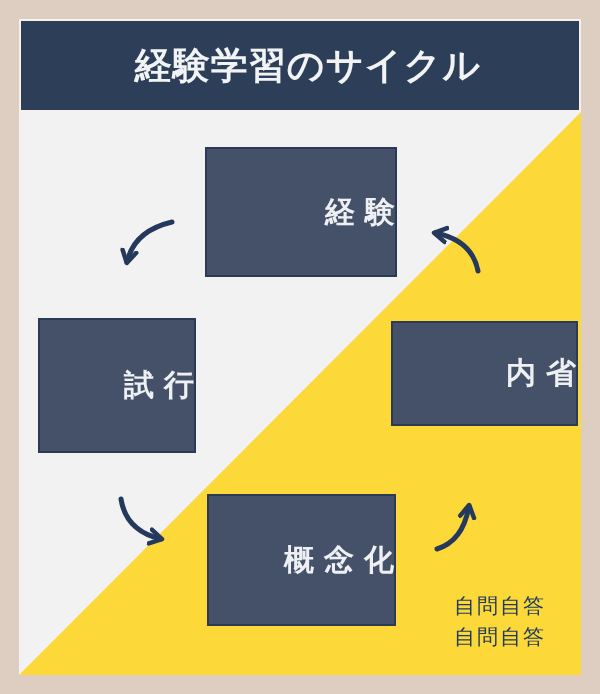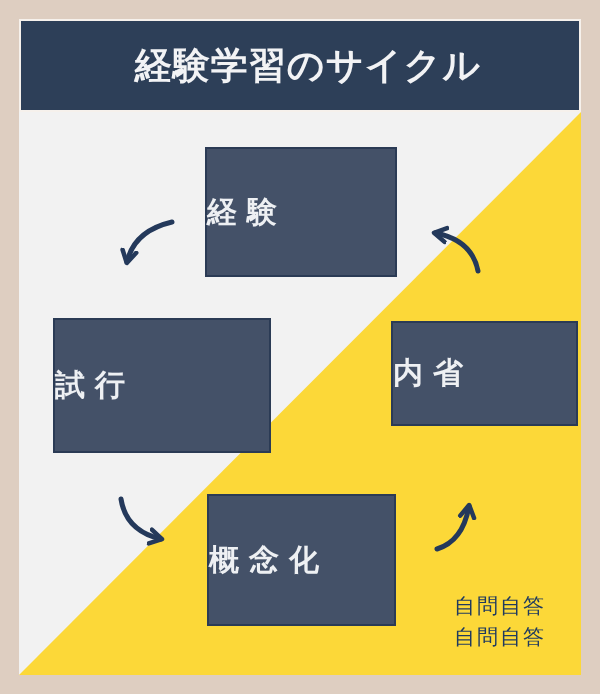--- a/index.html
+++ b/index.html
@@ -31,28 +31,28 @@
   .content{
     position:relative;flex:1;background:var(--bg-light);overflow:hidden;
   }
   .yellow-triangle{
     position:absolute;inset:0;background:var(--bg-yellow);
     clip-path:polygon(100% 0,100% 100%,0 100%);
   }
   .node{
     position:absolute;background:var(--box-fill);
     border:2px solid var(--box-border);
-    display:flex;align-items:center;justify-content:flex-start;
+    display:flex;align-items:center;justify-content:flex-end;
   }
   .node span{
     color:var(--box-text);font-size:30px;font-weight:bold;
     letter-spacing:10px;margin-right:-10px;white-space:nowrap;
   }
   .node-experience{left:186px;top:35px;width:192px;height:130px}
-  .node-trial{left:34px;top:206px;width:218px;height:135px}
+  .node-trial{left:19px;top:206px;width:158px;height:135px}
   .node-reflection{left:372px;top:209px;width:187px;height:105px}
   .node-conceptualization{left:188px;top:382px;width:189px;height:132px}
   .arrows{position:absolute;inset:0;width:100%;height:100%;pointer-events:none}
   .arrows path.flow{fill:none;stroke:var(--arrow);stroke-width:5;stroke-linecap:round}
   .arrows .head{fill:none;stroke:var(--arrow);stroke-width:4.5;stroke-linecap:round;stroke-linejoin:round}
   .note{
     position:absolute;left:391px;top:478px;width:180px;
     text-align:center;color:var(--note-text);
     font-size:21px;font-weight:normal;line-height:31px;letter-spacing:2px;
   }

